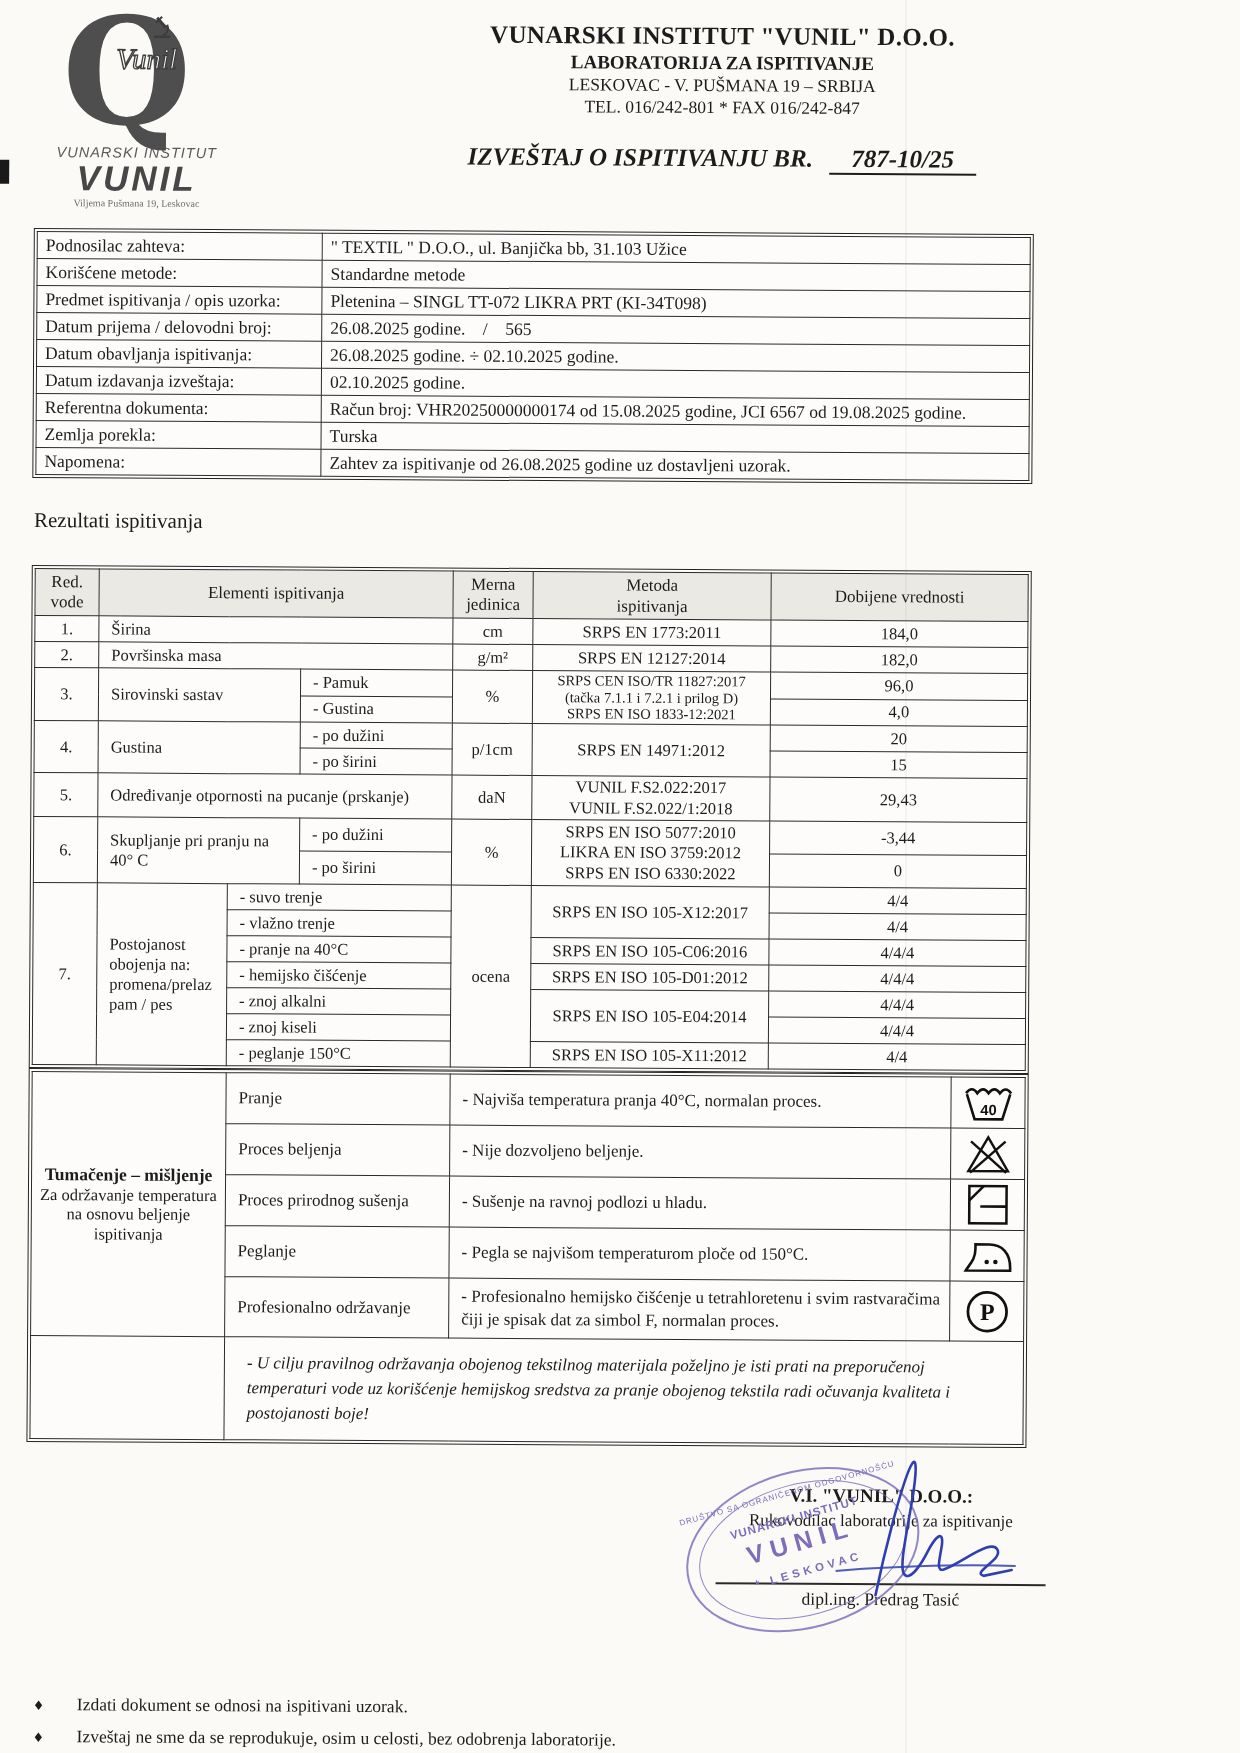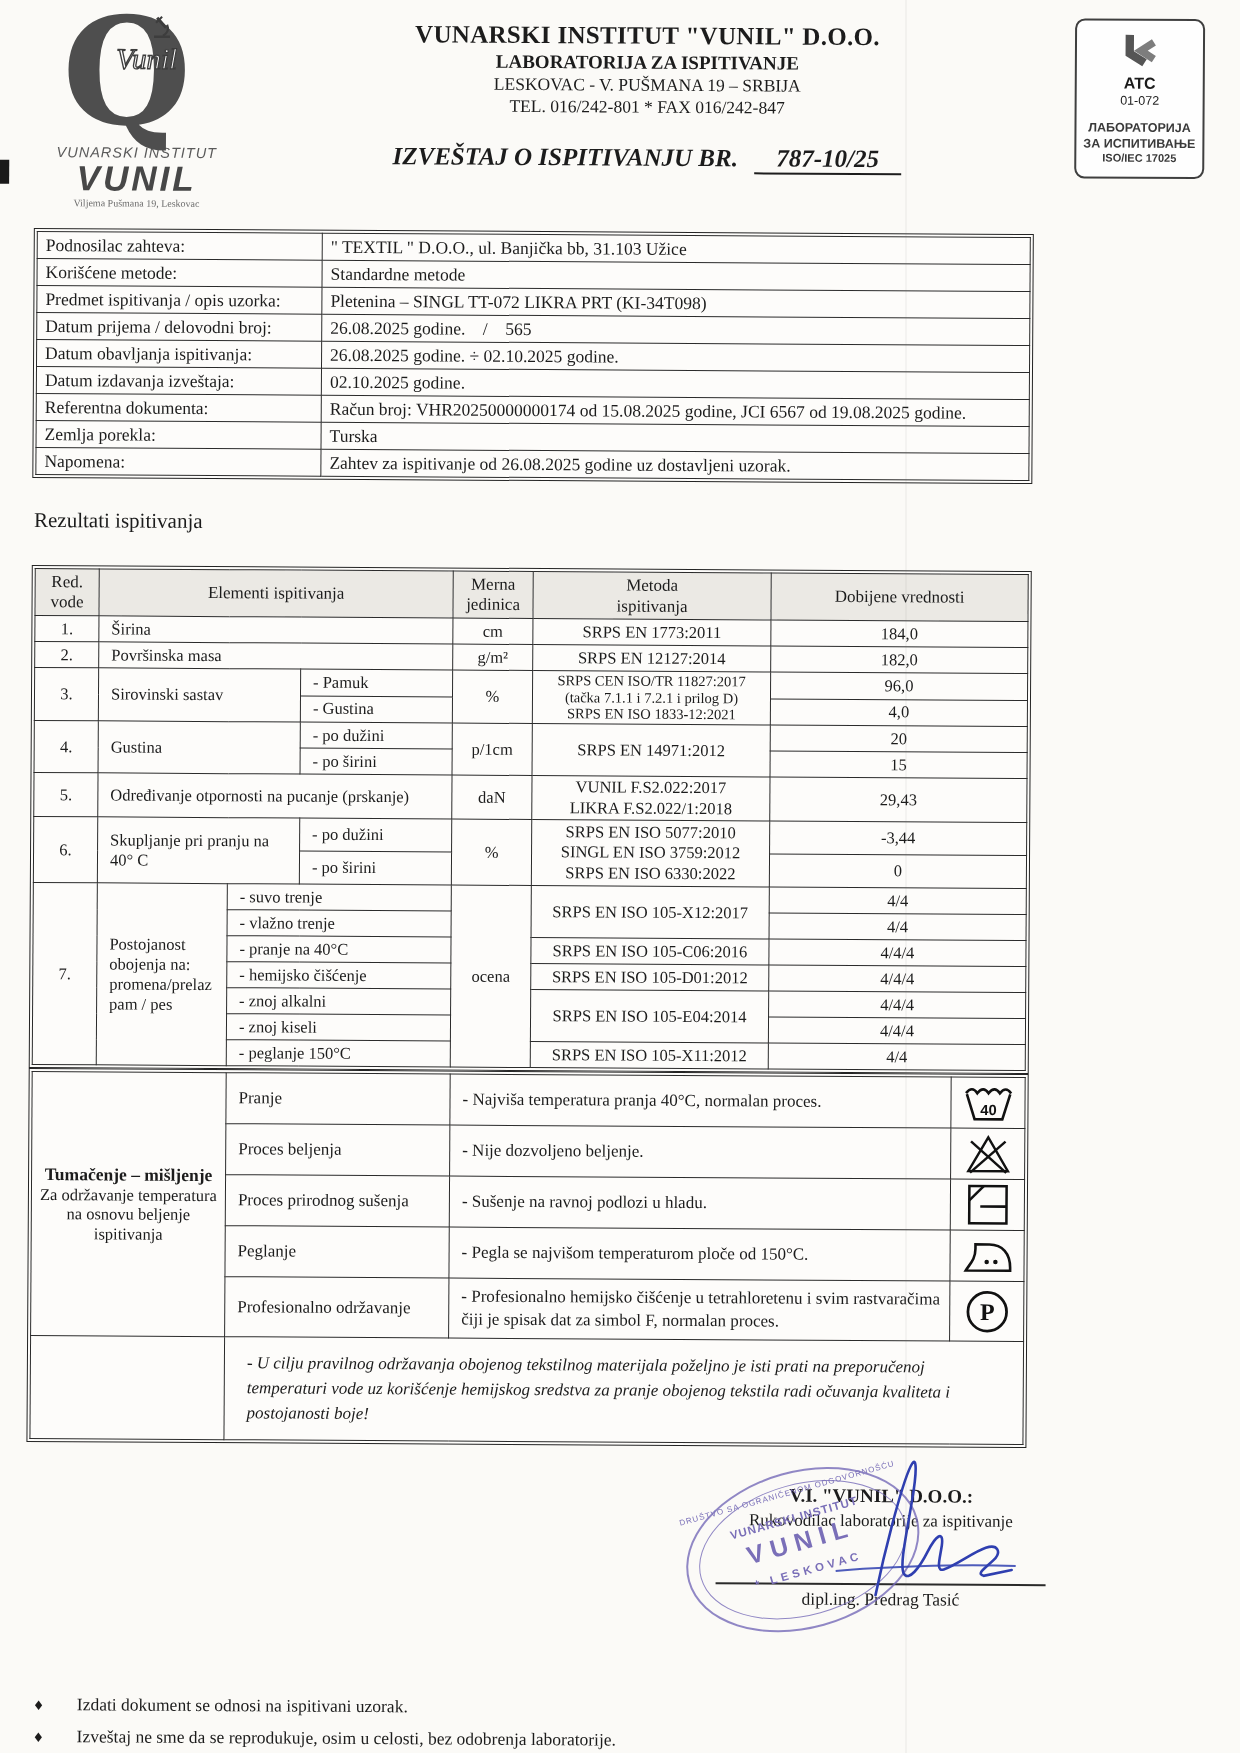--- a/index.html
+++ b/index.html
@@ -116,37 +116,20 @@
       <div class="company">VUNARSKI INSTITUT "VUNIL" D.O.O.</div>
       <div class="lab">LABORATORIJA ZA ISPITIVANJE</div>
       <div class="addr">LESKOVAC - V. PUŠMANA 19 – SRBIJA</div>
       <div class="tel">TEL. 016/242-801 * FAX 016/242-847</div>
       <div class="report-line">
         <span>IZVEŠTAJ O ISPITIVANJU BR.</span>
         <span class="report-num">787-10/25</span>
       </div>
     </div>
 
-    <div class="badge-col">
-      <div class="atc-badge">
-        <span>
-          <svg width="52" height="44" viewBox="0 0 56 46">
-            <polyline points="17,6 17,26 33,36" stroke="#555555" stroke-width="9" fill="none"></polyline>
-            <polyline points="43,14 29,23 43,32" stroke="#7d7d7d" stroke-width="8" fill="none"></polyline>
-          </svg>
-        </span>
-        <div class="atc-name">ATC</div>
-        <div class="atc-num">01-072</div>
-        <div class="atc-cyr">
-          <span class="mline">ЛАБОРАТОРИЈА</span>
-          <span class="mline">ЗА ИСПИТИВАЊЕ</span>
-        </div>
-        <div class="atc-iso">ISO/IEC 17025</div>
-      </div>
-    </div>
   </div>
 
   <div class="tbl-wrap mt-info">
     <table class="info">
       <colgroup>
           <col style="width:285px">
           <col>
         </colgroup>
       <tbody>
           <tr>
@@ -254,32 +237,32 @@
       <tr>
         <td class="lt">- po širini</td>
         <td>15</td>
       </tr>
       <tr style="height:42px;">
         <td>5.</td>
         <td colspan="3" class="lt">Određivanje otpornosti na pucanje (prskanje)</td>
         <td>daN</td>
         <td>
           <span class="mline">VUNIL F.S2.022:2017</span>
-          <span class="mline">LIKRA F.S2.022/1:2018</span>
+          <span class="mline">VUNIL F.S2.022/1:2018</span>
         </td>
         <td>29,43</td>
       </tr>
       <tr>
         <td rowspan="2">6.</td>
         <td colspan="2" rowspan="2" class="lt">Skupljanje pri pranju na 40° C</td>
         <td class="lt" style="height:30px;">- po dužini</td>
         <td rowspan="2">%</td>
         <td rowspan="2">
           <span class="mline">SRPS EN ISO 5077:2010</span>
-          <span class="mline">SINGL EN ISO 3759:2012</span>
+          <span class="mline">LIKRA EN ISO 3759:2012</span>
           <span class="mline">SRPS EN ISO 6330:2022</span>
         </td>
         <td>-3,44</td>
       </tr>
       <tr>
         <td class="lt" style="height:30px;">- po širini</td>
         <td>0</td>
       </tr>
       <tr>
         <td rowspan="7">7.</td>

